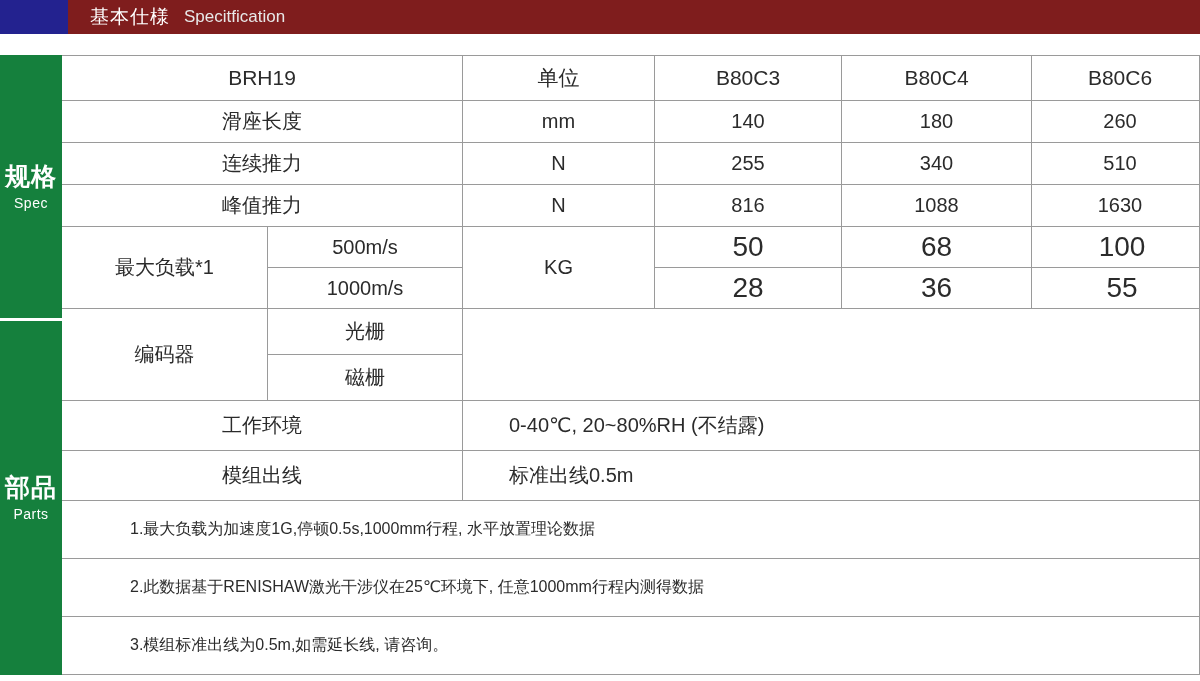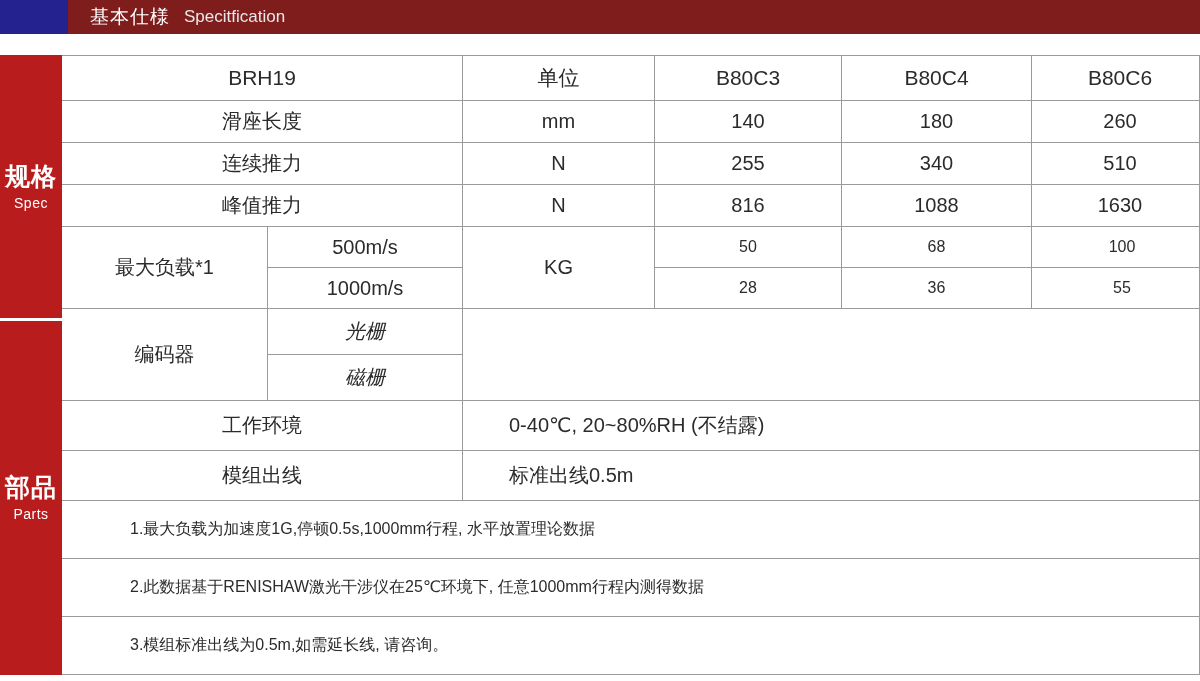--- a/index.html
+++ b/index.html
@@ -56,21 +56,21 @@
     width: 1200px;
     height: 620px;
     display: flex;
   }
   .side-col {
     width: 62px;
     display: flex;
     flex-direction: column;
   }
   .side-block {
-    background: #b91c1c;
+    background: #15803d;
     color: #ffffff;
     display: flex;
     flex-direction: column;
     align-items: center;
     justify-content: center;
     border-bottom: 3px solid #ffffff;
   }
   .side-block:last-child { border-bottom: none; }
   .side-cn {
     font-size: 25px;
@@ -181,21 +181,21 @@
     flex: 1;
     display: flex;
     border-bottom: 1px solid #9a9a9a;
     box-sizing: border-box;
   }
   .load-val-row:last-child { border-bottom: none; }
   .load-val {
     display: flex;
     align-items: center;
     justify-content: center;
-    font-size: 16px;
+    font-size: 28px;
     border-left: 1px solid #9a9a9a;
     box-sizing: border-box;
   }
 
   
   .enc-row {
     display: flex;
     border-bottom: 1px solid #9a9a9a;
     height: 92px;
     box-sizing: border-box;
@@ -216,21 +216,20 @@
     box-sizing: border-box;
   }
   .enc-type {
     flex: 1;
     display: flex;
     align-items: center;
     justify-content: center;
     font-size: 20px;
     border-bottom: 1px solid #9a9a9a;
     box-sizing: border-box;
-    font-style: italic;
   }
   .enc-type:last-child { border-bottom: none; }
   .enc-blank {
     flex: 1;
     border-left: 1px solid #9a9a9a;
     box-sizing: border-box;
   }
 
   
   .wide-cell {

